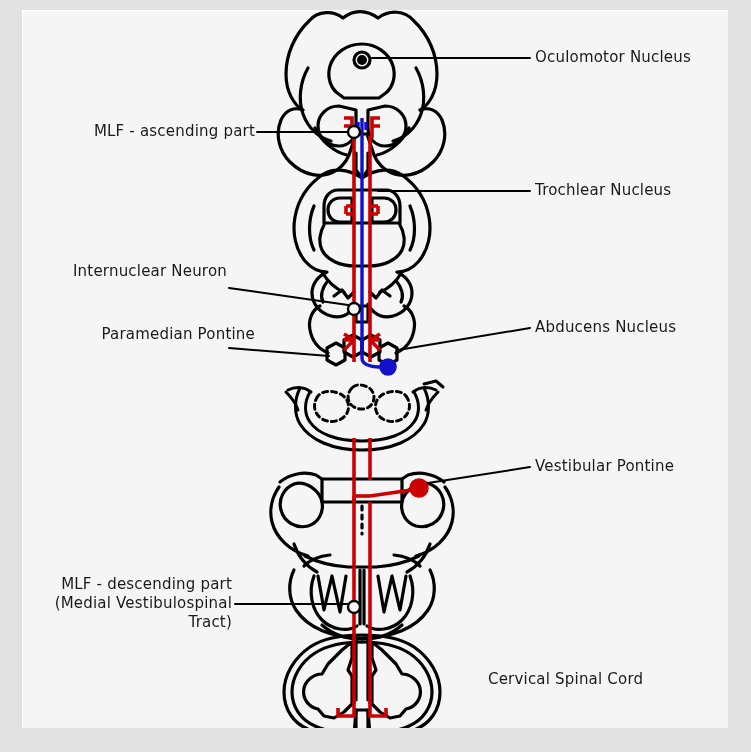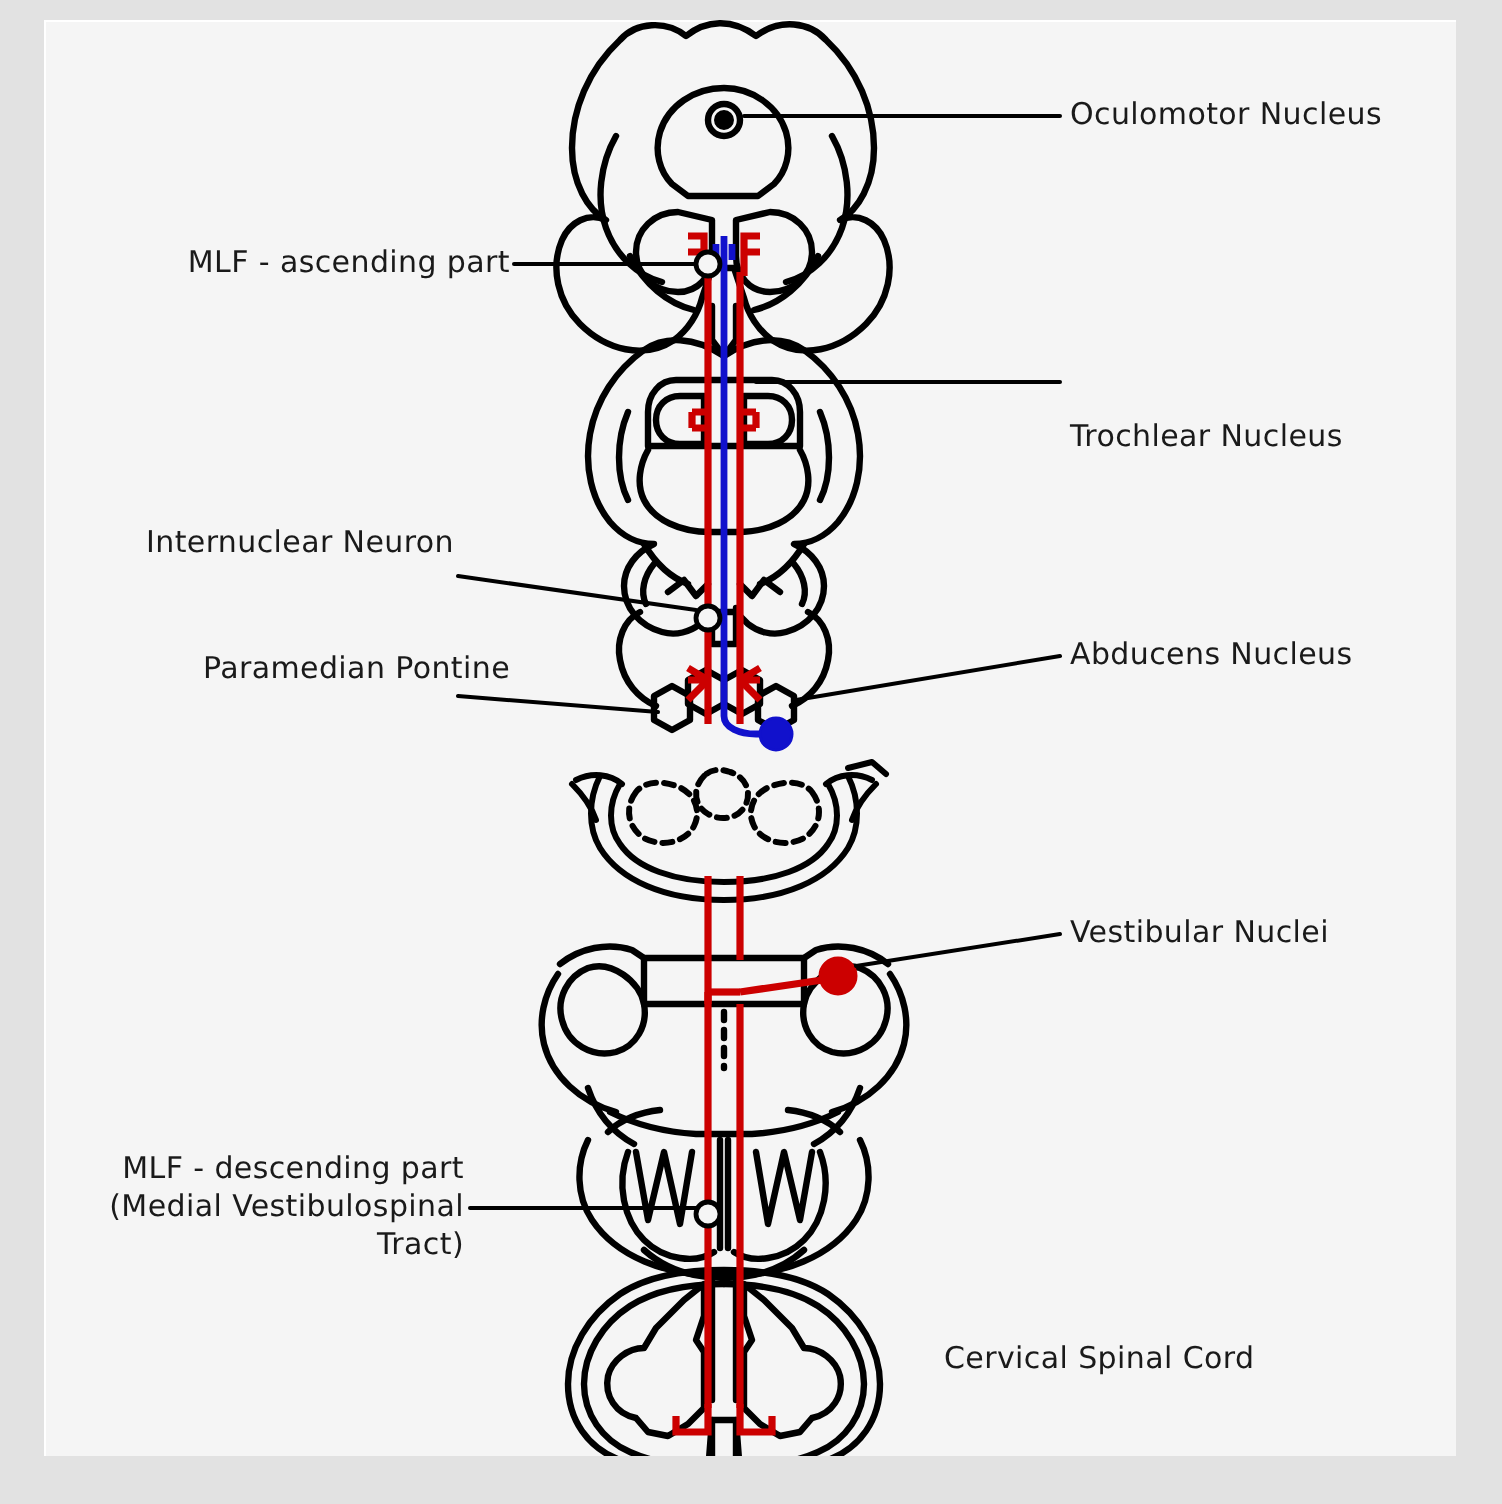--- a/index.html
+++ b/index.html
@@ -292,34 +292,34 @@
         <line x1="376" y1="340" x2="508" y2="318"></line>
         <line x1="406" y1="473" x2="508" y2="457"></line>
         <line x1="213" y1="594" x2="326" y2="594"></line>
       </g>
     </svg>
 
     <div class="label-text label-right" style="left:513px; top:38px;">Oculomotor Nucleus</div>
 
     <div class="label-text label-left" style="left:0px; top:112px; width:233px;">MLF - ascending part</div>
 
-    <div class="label-text label-right" style="left:513px; top:171px;margin-top:28px;">Trochlear Nucleus</div>
+    <div class="label-text label-right" style="left:513px; top:171px;">Trochlear Nucleus</div>
 
     <div class="label-text label-left" style="left:0px; top:252px; width:205px;">Internuclear Neuron</div>
 
     <div class="label-text label-left" style="left:0px; top:315px; width:205px;padding-left:28px;">
       <div>Paramedian Pontine</div>
     </div>
 
     <div class="label-text label-right" style="left:513px; top:308px;">Abducens Nucleus</div>
 
-    <div class="label-text label-right" style="left:513px; top:447px;">Vestibular Nuclei</div>
+    <div class="label-text label-right" style="left:513px; top:447px;">Vestibular Pontine</div>
 
     <div class="label-text multiline" style="left:10px; top:565px; width:200px;">
       <div>MLF - descending part</div>
       <div>(Medial Vestibulospinal</div>
       <div>Tract)</div>
     </div>
 
-    <div class="label-text label-right" style="left:450px; top:660px;">Cervical Spinal Cord</div>
+    <div class="label-text label-right" style="left:466px; top:660px;">Cervical Spinal Cord</div>
 
   </div>
 </div>
 
 </body></html>

